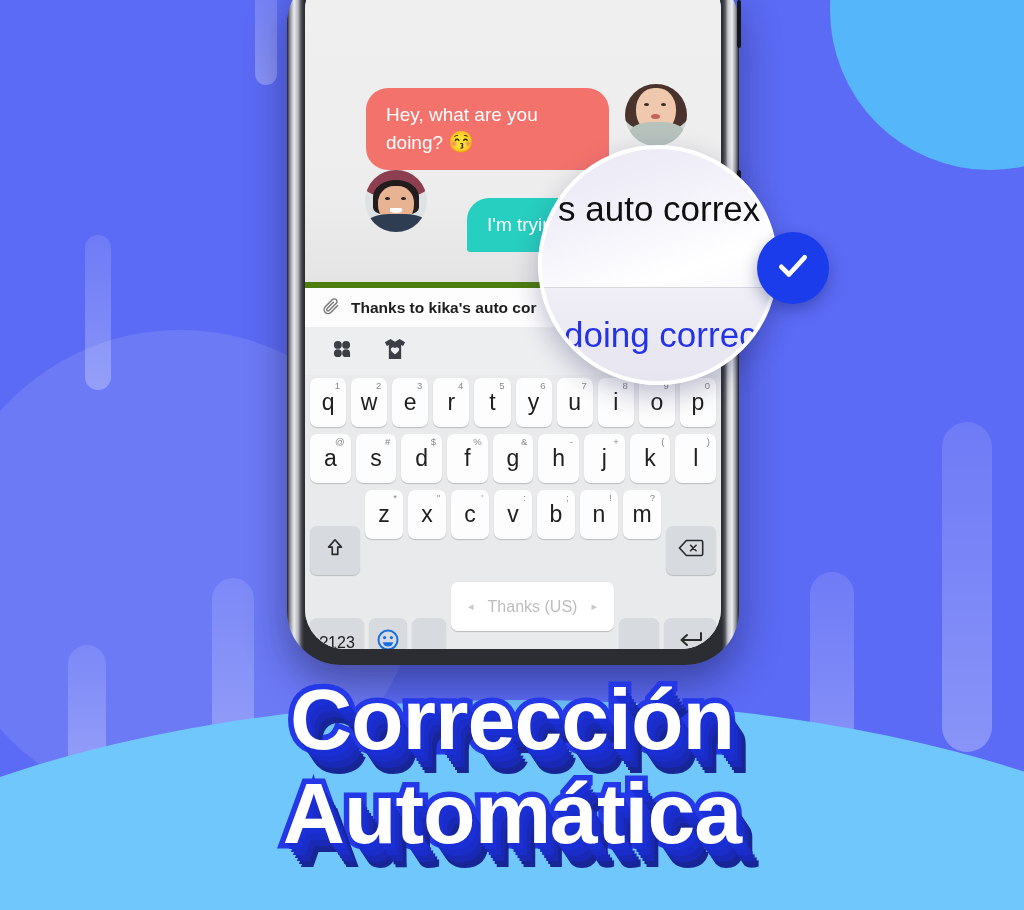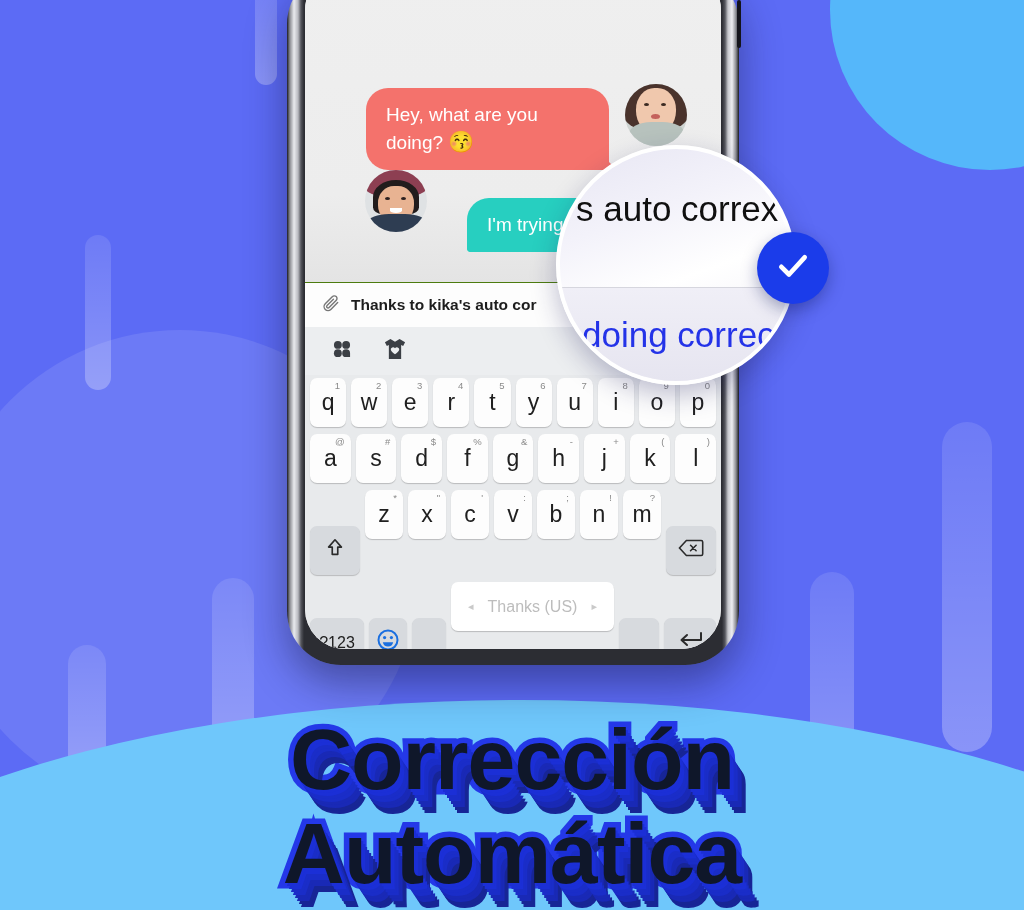--- a/index.html
+++ b/index.html
@@ -137,21 +137,21 @@
   }
   
   .face-hair { position:absolute; border-radius:50%; }
 
   
   .inputbar {
     position: absolute;
     left: 0; right: 0; top: 312px;
     height: 45px;
     background: #fdfdfd;
-    border-top: 1px solid #4d7c0f;
+    border-top: 6px solid #4d7c0f;
     display: flex; align-items: center;
     padding-left: 16px;
     overflow: hidden;
   }
   .clip-icon { flex: 0 0 auto; margin-right: 10px; opacity: .75; }
   .input-text {
     font-size: 15.5px;
     font-weight: bold;
     color: #1d1d1d;
     white-space: nowrap;
@@ -195,21 +195,21 @@
   .key.emo   { flex: 0 0 38px; }
   .key.comma { flex: 0 0 34px; font-size: 19px; align-items: flex-end; padding-bottom: 8px;}
   .key.space { flex: 1 1 auto; background: #ffffff; font-size: 16px; color: #bdbdbd; gap:14px;}
   .key.dot   { flex: 0 0 40px; font-size: 19px; align-items: flex-end; padding-bottom: 8px;}
   .key.enter { flex: 0 0 52px; }
   .sp-arrow { font-size: 11px; color: #c9c9c9; }
 
   
   #magnifier {
     position: absolute;
-    left: 556px; top: 145px;
+    left: 538px; top: 145px;
     width: 240px; height: 240px;
     border-radius: 50%;
     border: 4px solid #ffffff;
     background: linear-gradient(160deg,#e7e6f3 0%, #f3f2fa 30%, #ffffff 55%, #eceaf3 100%);
     box-shadow: 0 10px 26px rgba(30,30,90,0.28);
     overflow: hidden;
     text-align: right;
   }
   .mag-top {
     position: absolute; left: 0; right: 0; top: 0; height: 120px;
@@ -245,28 +245,27 @@
 
   
   #headline {
     position: absolute;
     left: 0; right: 0; top: 672px;
     text-align: center;
     font-size: 86px;
     line-height: 94px;
     font-weight: bold;
     letter-spacing: -1px;
-    color: #0f172a;
+    color: #ffffff;
     -webkit-text-stroke: 11px #2438E8;
     paint-order: stroke fill;
     text-shadow:
        2px 3px 0 #1b2fd6,  4px 6px 0 #1b2fd6,  6px 9px 0 #1a2dc8,
        8px 12px 0 #1a2dc8, 10px 15px 0 #1929b6, 12px 18px 0 #1929b6,
        14px 21px 0 #172596, 16px 24px 0 #172596;
-    margin-top: 40px;
   }
   .hl-line { display: block; }
 </style>
 </head>
 <body>
 
 <div id="stage">
 
   <div class="bg-circle-tl"></div>
   <div class="bg-circle-tr"></div>

